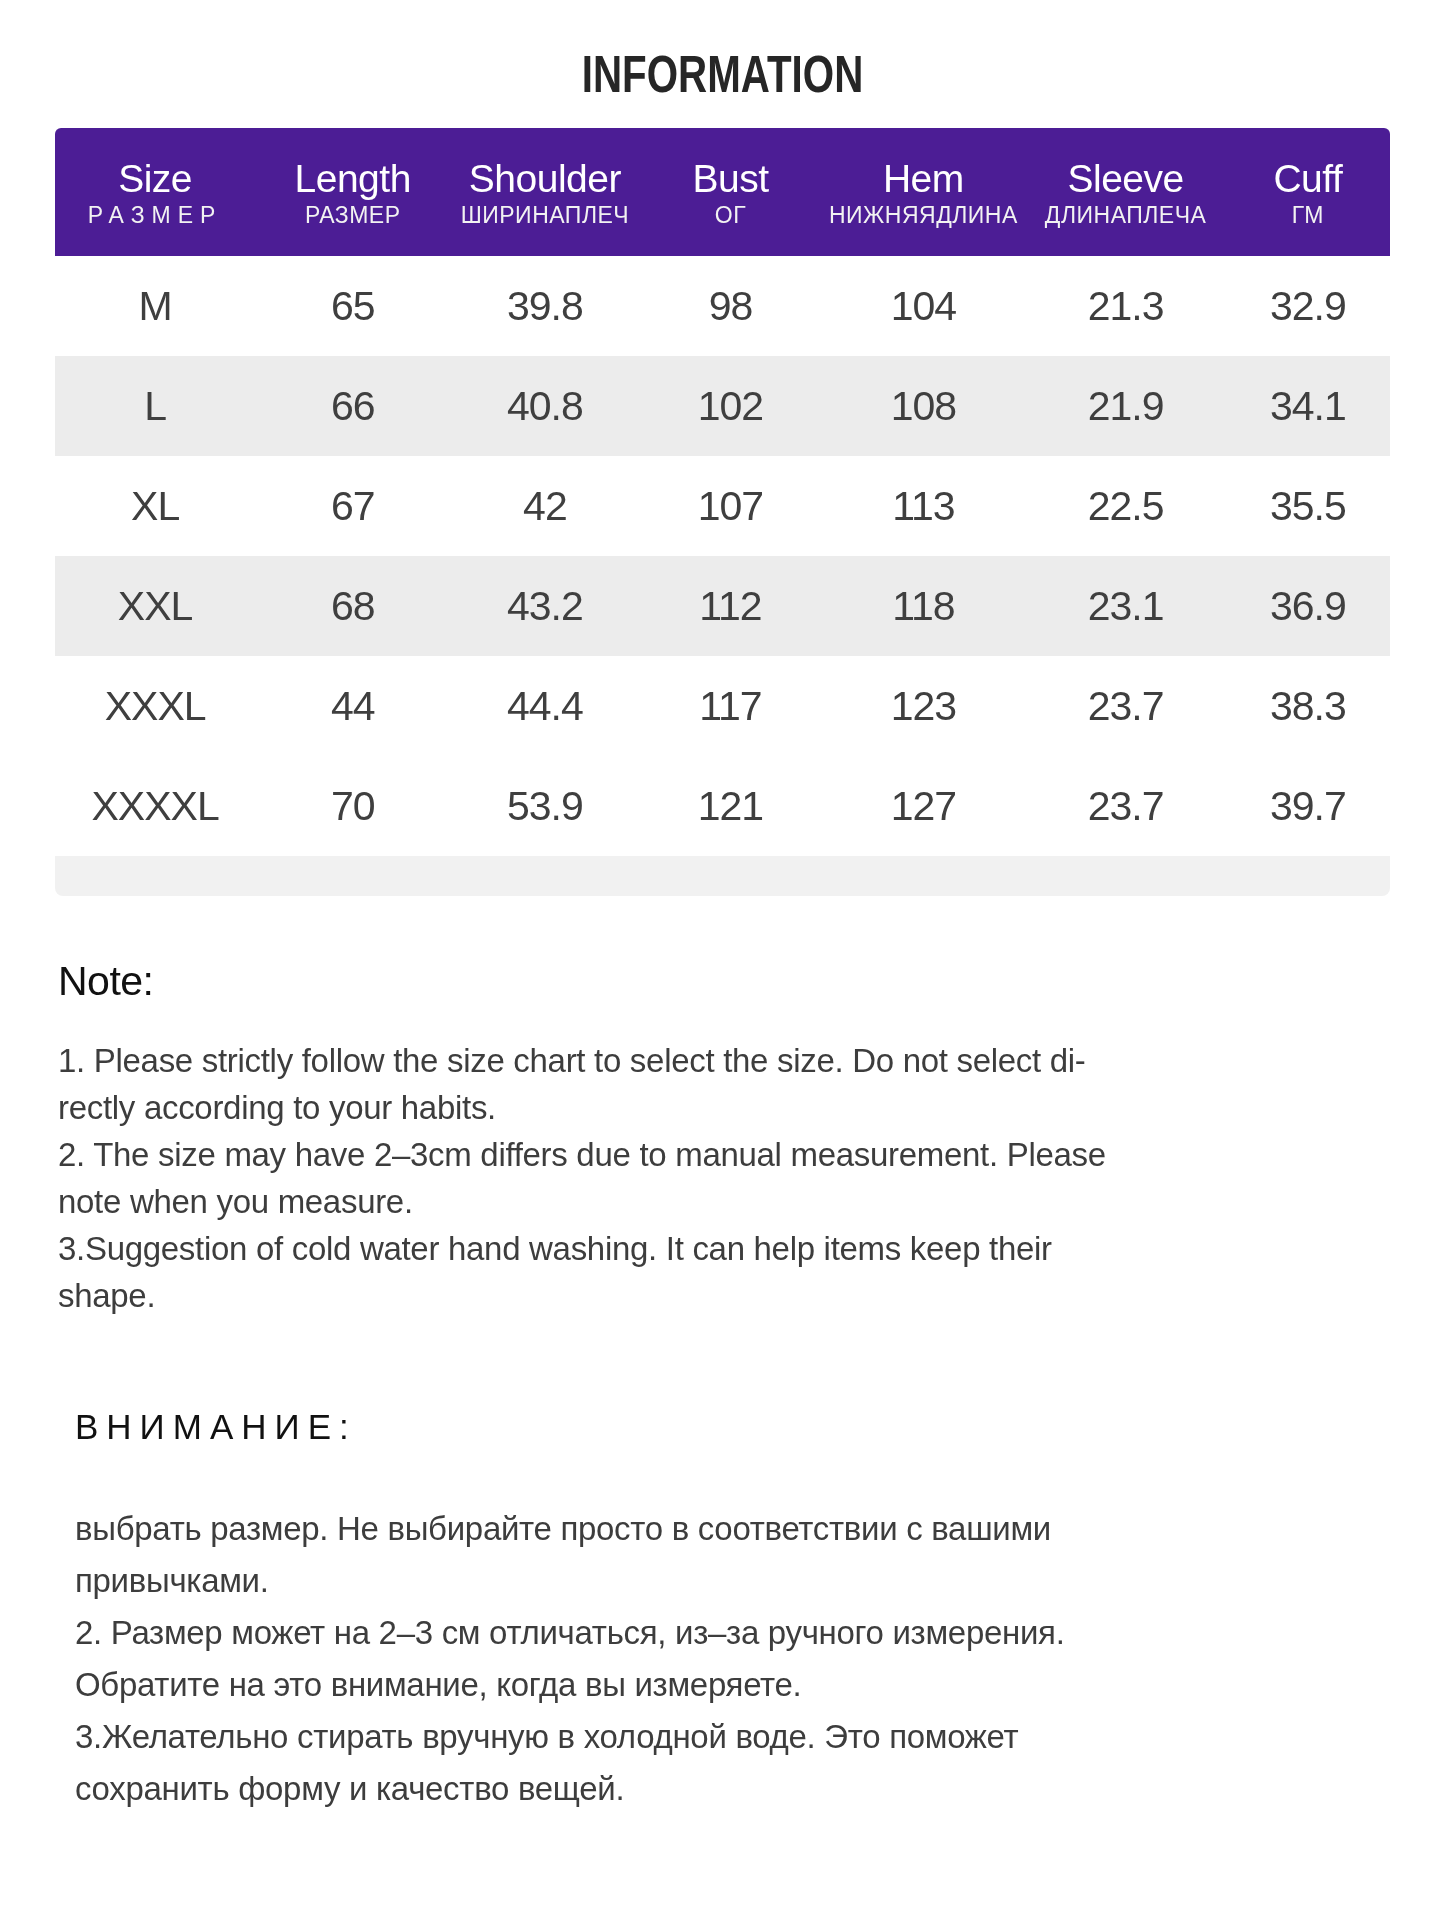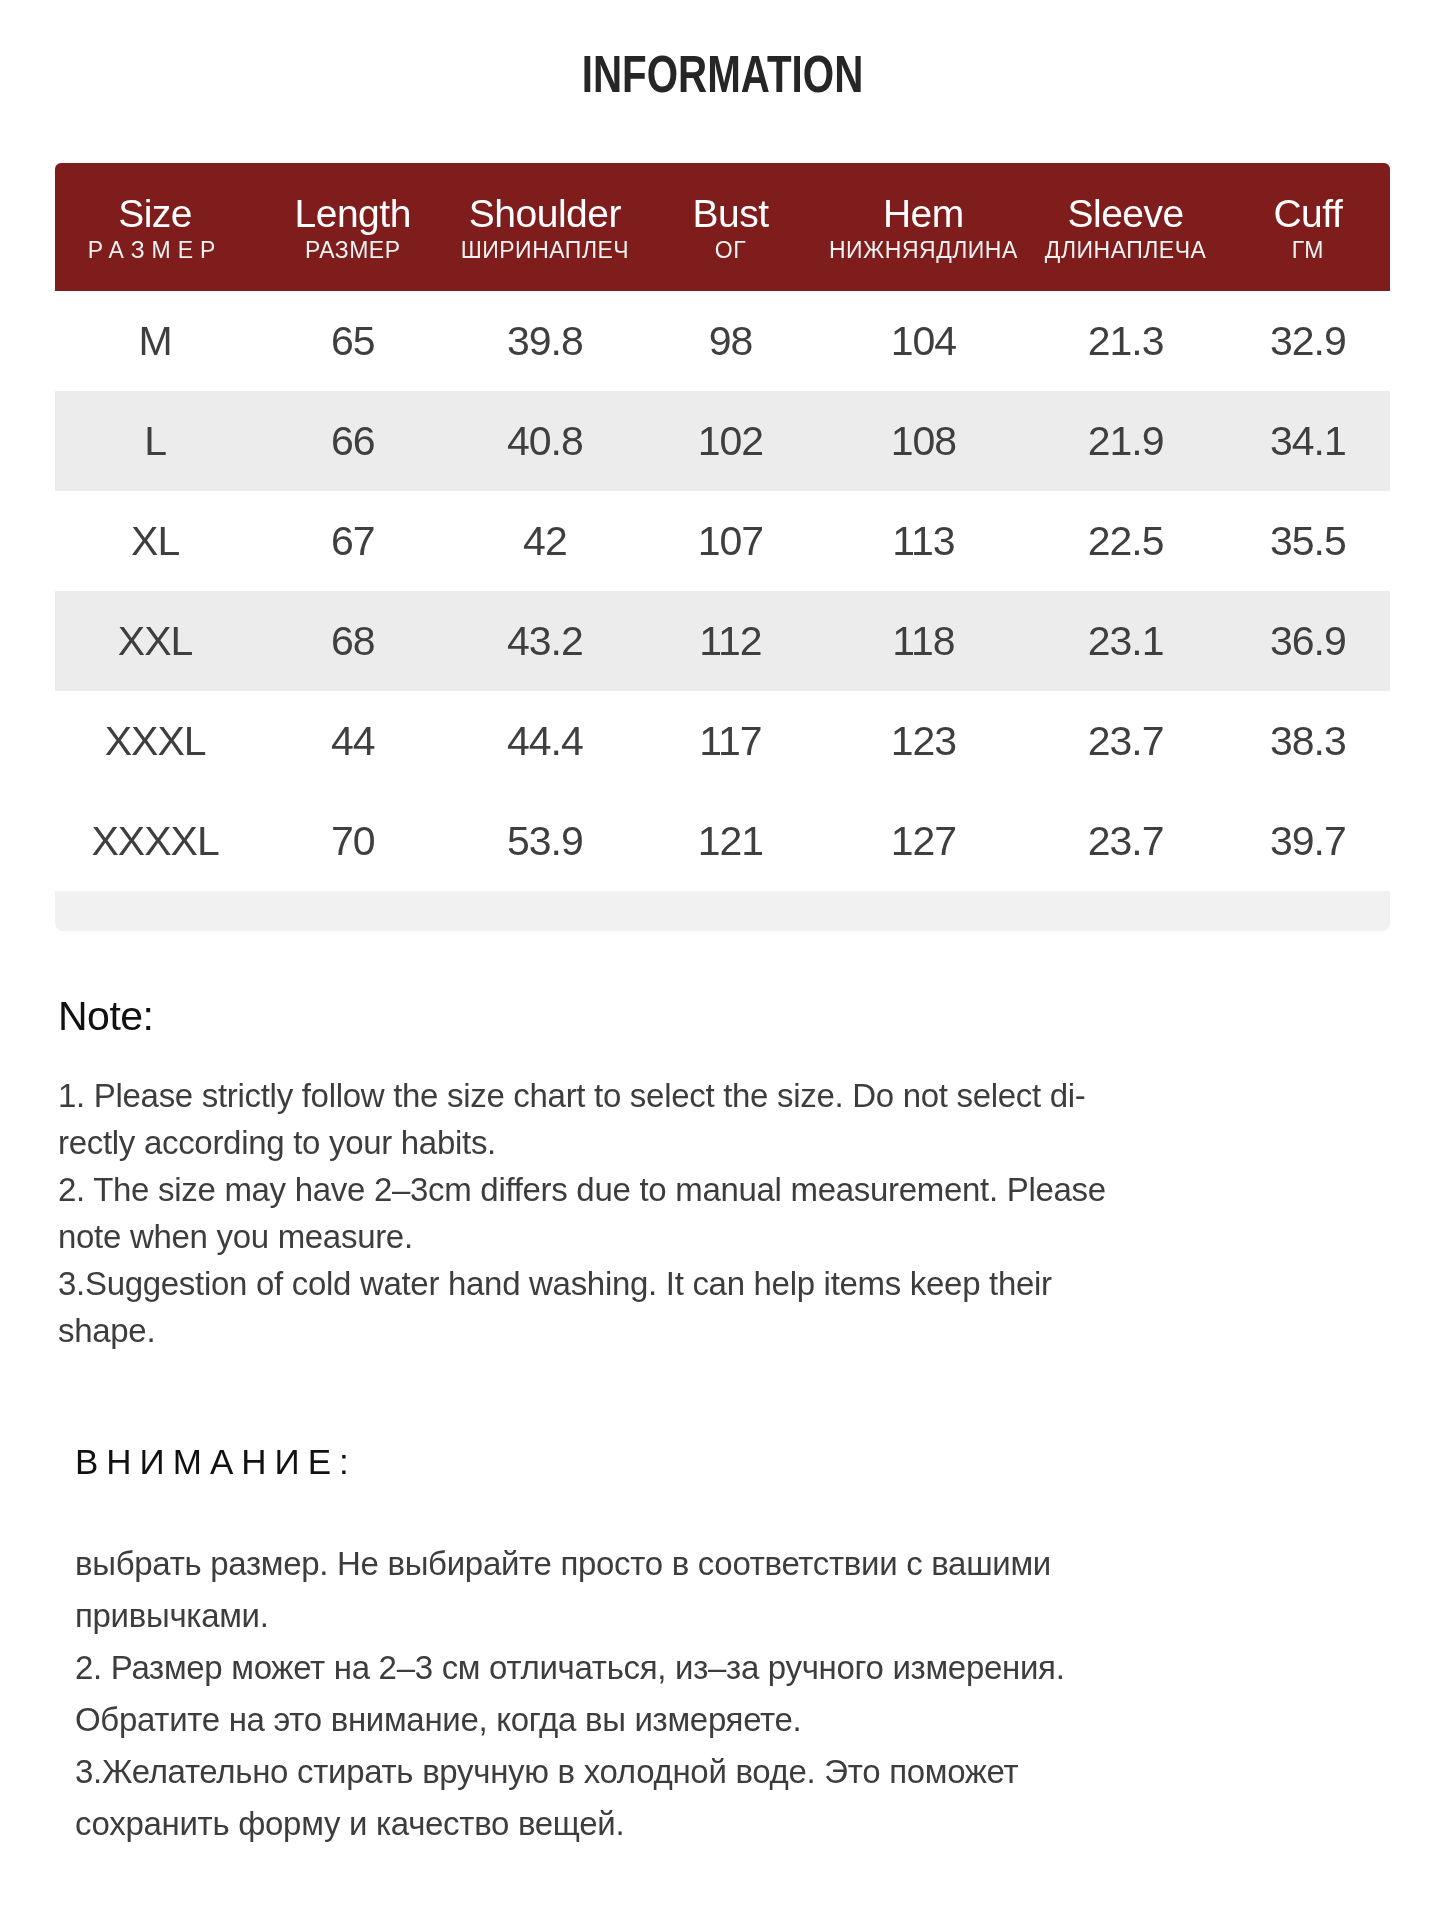--- a/index.html
+++ b/index.html
@@ -6,34 +6,34 @@
   html, body { background: #ffffff; }
   body {
     width: 1445px;
     min-height: 1927px;
     font-family: "Liberation Sans", "DejaVu Sans", sans-serif;
     color: #3d3d3d;
   }
   .page { padding: 0 55px; }
 
   
-  .title-wrap { text-align: center; padding-top: 44px; height: 163px; }
+  .title-wrap { text-align: center; padding-top: 44px; height: 128px; }
   .page-title {
     display: inline-block;
     font-size: 48px;
     font-weight: 700;
     color: #262626;
     letter-spacing: 0px;
     transform: scaleX(0.84) scaleY(1.08);
     transform-origin: center top;
   }
 
   
   .size-table { width: 100%; border-collapse: collapse; table-layout: fixed; }
-  .size-table thead { background: #7f1d1d; margin-left: 48px; }
+  .size-table thead { background: #4c1d95; margin-left: 48px; }
   .size-table thead tr.head-en th {
     color: #ffffff; font-size: 39px; font-weight: 400;
     padding-top: 28px; height: 74px; vertical-align: middle;
     letter-spacing: -0.5px; text-align: center;
   }
   .size-table thead tr.head-ru th {
     color: #f2f2f2; font-size: 23px; font-weight: 400;
     padding-bottom: 22px; height: 54px; vertical-align: top;
     letter-spacing: 0.5px; text-align: center;
   }

